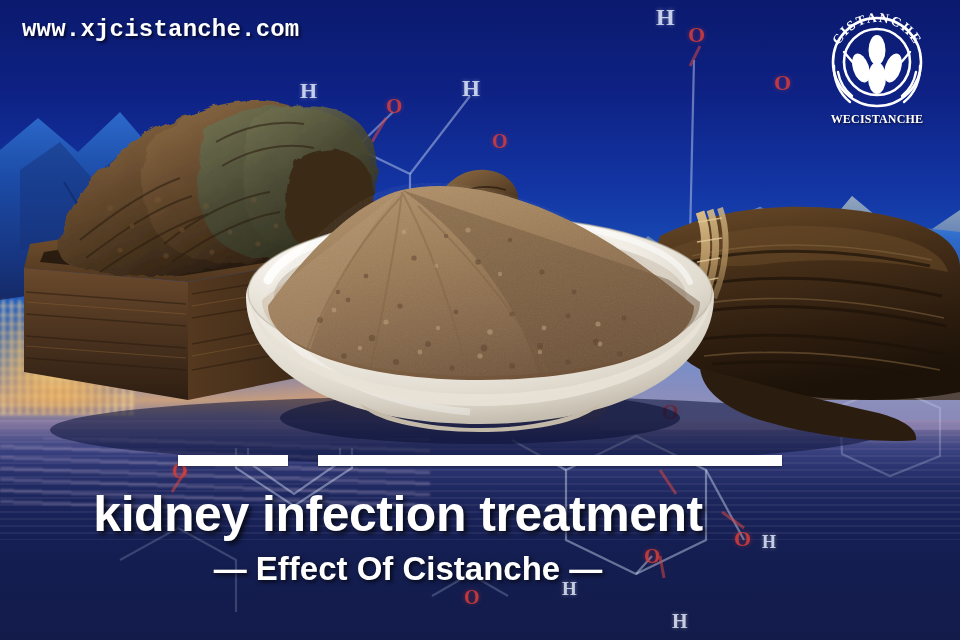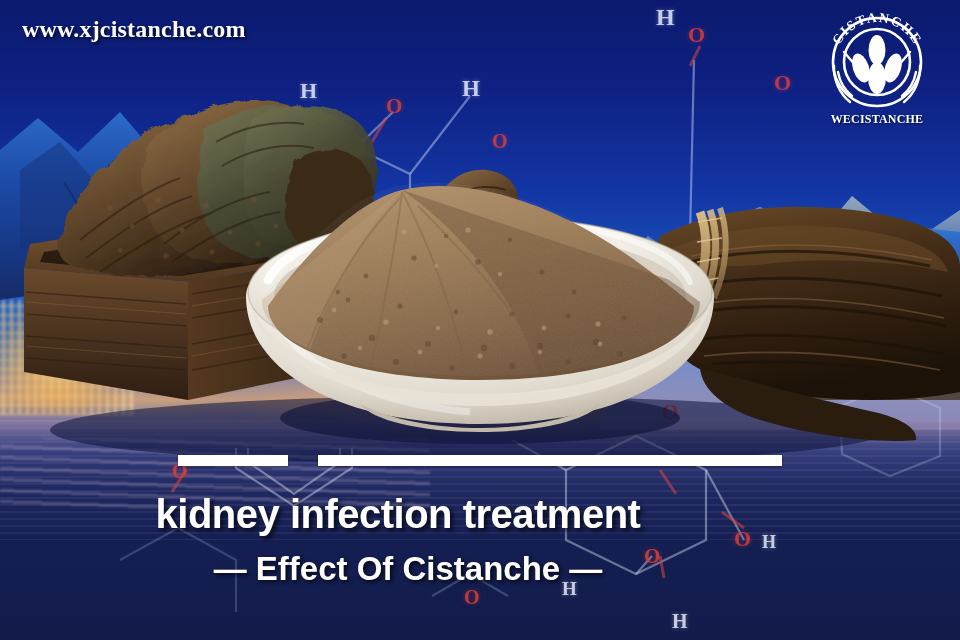--- a/index.html
+++ b/index.html
@@ -94,21 +94,21 @@
   }
   .mol-h{ color:rgba(233,240,255,.80); text-shadow:0 0 4px rgba(255,255,255,.35); }
   .mol-o{ color:rgba(214,60,58,.85); text-shadow:0 0 5px rgba(255,70,60,.35); }
 
   
   .product{ position:absolute; left:0; top:0; width:960px; height:640px; }
 
   
   .site-url{
     position:absolute; left:22px; top:16px;
-    font-family:Liberation Serif, serif;
+    font-family:Liberation Mono, monospace;
     font-weight:700; font-size:24px; letter-spacing:.2px;
     color:#ffffff;
     text-shadow:2px 2px 3px rgba(0,0,0,.65);
   }
 
   
   .logo{ position:absolute; right:18px; top:8px; width:130px; height:145px; text-align:center; }
   .logo-mark{ width:110px; height:108px; margin:0 auto; display:block; }
   .logo-word{
     margin-top:-4px;
@@ -122,21 +122,21 @@
   .rules{ position:absolute; left:0; top:455px; width:960px; height:14px; }
   .rule{ position:absolute; height:11px; background:#ffffff; box-shadow:0 1px 2px rgba(0,0,0,.35); }
   .rule-short{ left:178px; width:110px; }
   .rule-long{ left:318px; width:464px; }
 
   .title{
     position:absolute; left:0; top:482px; width:796px;
     text-align:center;
     font-family:"Liberation Sans", sans-serif;
     font-weight:700;
-    font-size:40px;
+    font-size:50px;
     line-height:64px;
     letter-spacing:-.5px;
     color:#ffffff;
     text-shadow:3px 3px 5px rgba(0,0,0,.75);
     white-space:nowrap;
   }
   .subtitle{
     position:absolute; left:0; top:548px; width:816px;
     text-align:center;
     font-family:"Liberation Sans", sans-serif;

